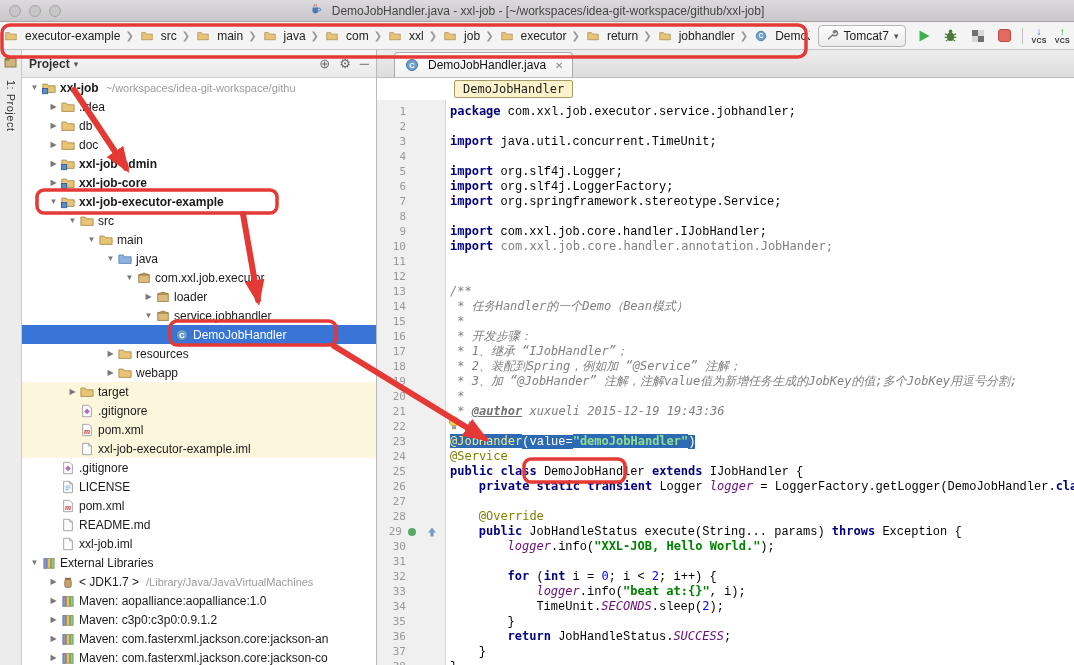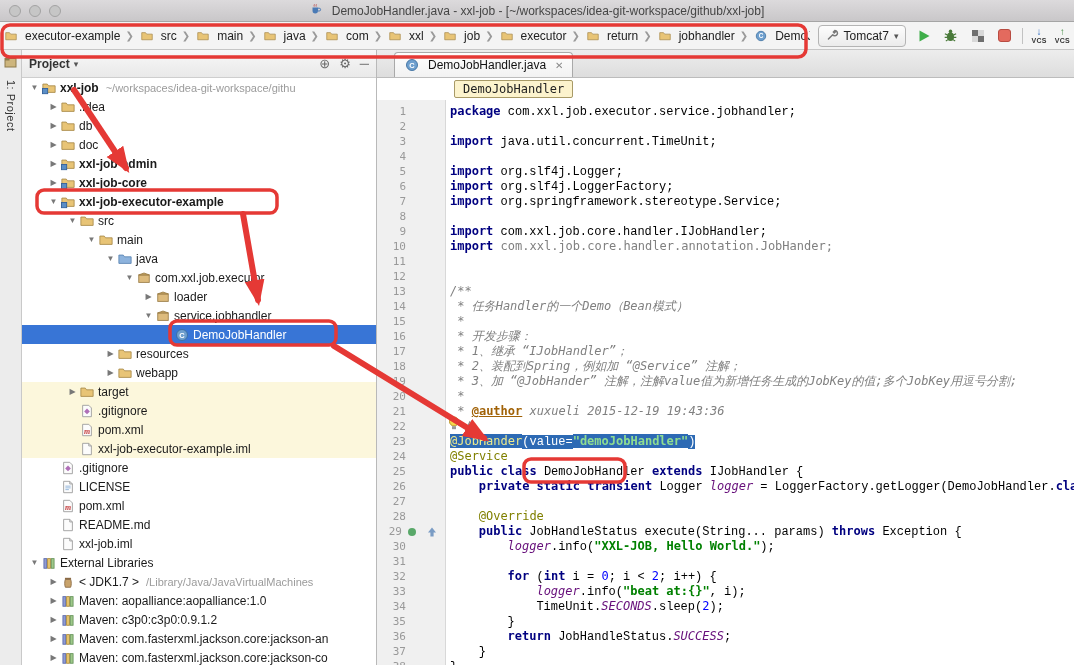--- a/index.html
+++ b/index.html
@@ -62,21 +62,21 @@
   .gut { width:69px; flex:none; display:flex; }
   .ln { width:31px; text-align:right; color:#999; font-size:11px; padding-right:2px; }
   .lm { flex:1; display:flex; align-items:center; justify-content:flex-end; padding-right:3px; gap:1px; }
   .lc { white-space:pre; flex:1; padding-left:4px; }
 
   .kw  { color:#000080; font-weight:bold; }
   .pln { color:#000;font-family:Liberation Mono, monospace; }
   .str { color:#008000; font-weight:bold; }
   .num { color:#0000ff; }
   .com { color:#808080; font-style:italic; }
-  .comtag { color:#a16207; font-weight:bold; text-decoration:underline;text-align:right; }
+  .comtag { color:#737373; font-style:italic; font-weight:bold; text-decoration:underline;text-align:right; }
   .ann { color:#808000; }
   .fldi { color:#660e7a; font-style:italic; }
   .gray { color:#808080; }
   .eline.sel .ann { background:#2d6ab4; color:#ece98c; }
   .eline.sel .pln { background:#2d6ab4; color:#fff; }
   .eline.sel .str { background:#2d6ab4; color:#8fdd90; }
   .bulb { position:absolute; left:71px; top:316px; z-index:5; }
 
   
   .anno { position:absolute; left:0; top:0; width:1074px; height:665px; pointer-events:none; z-index:40; }

